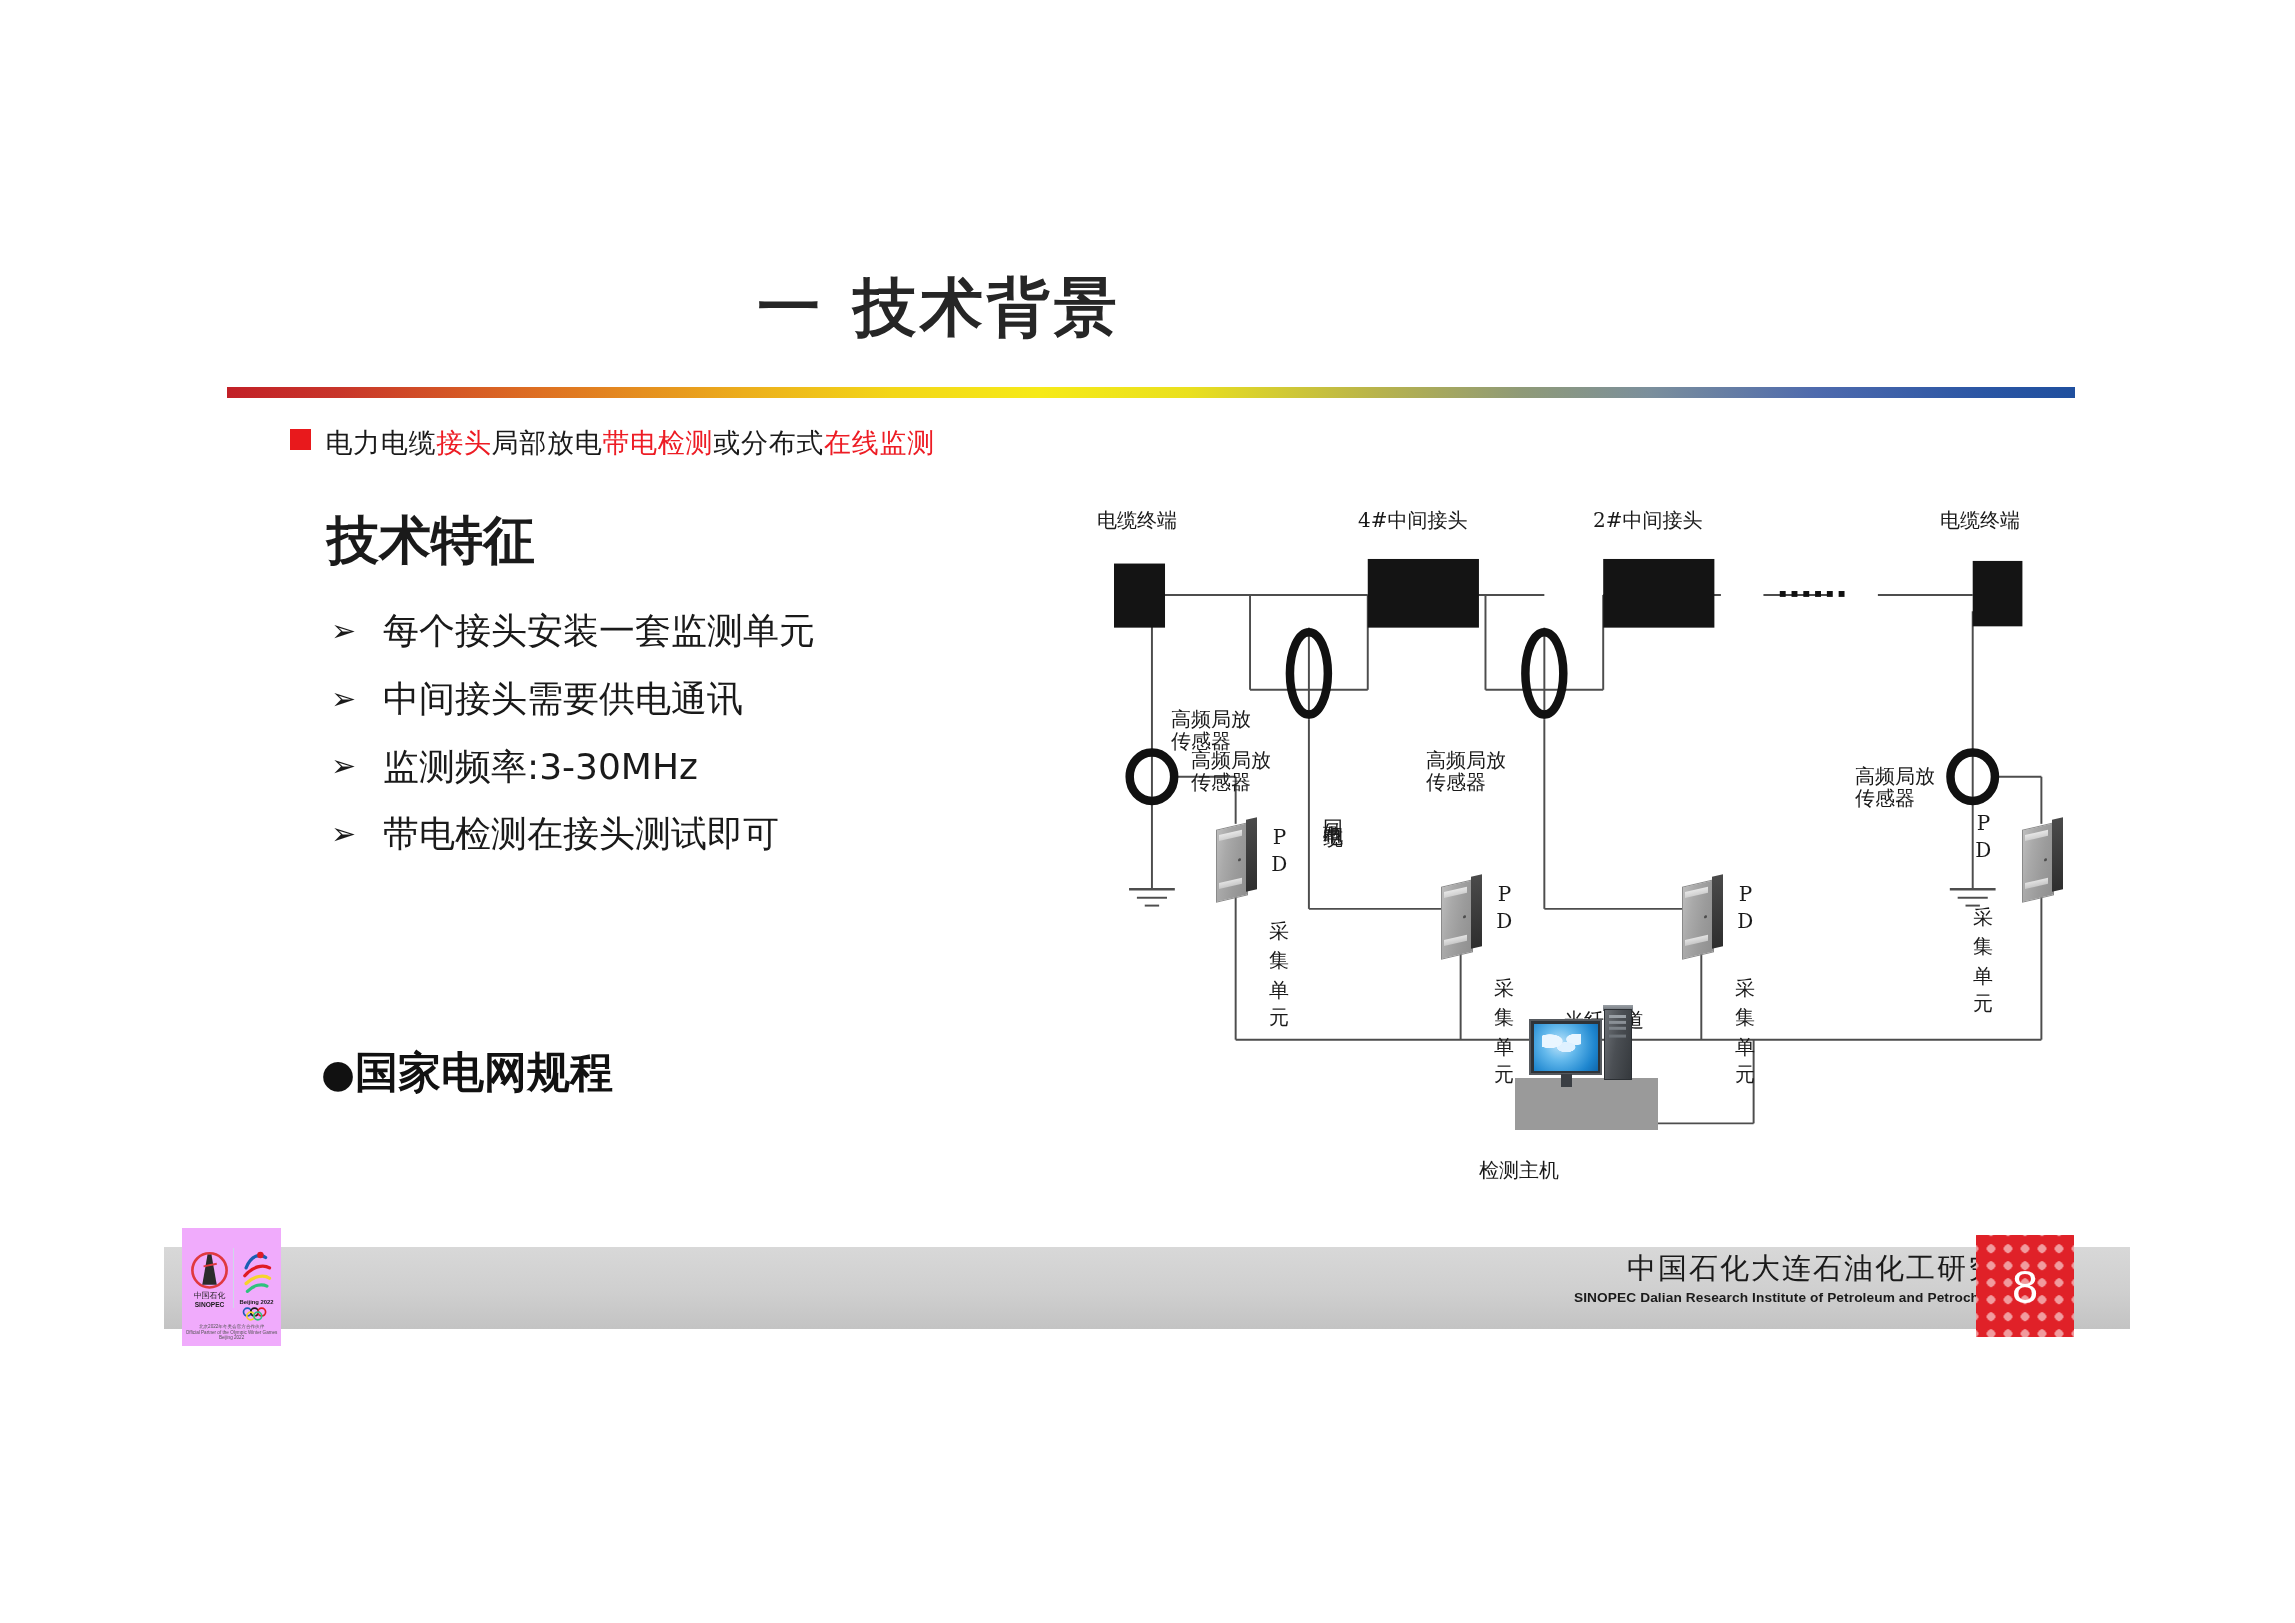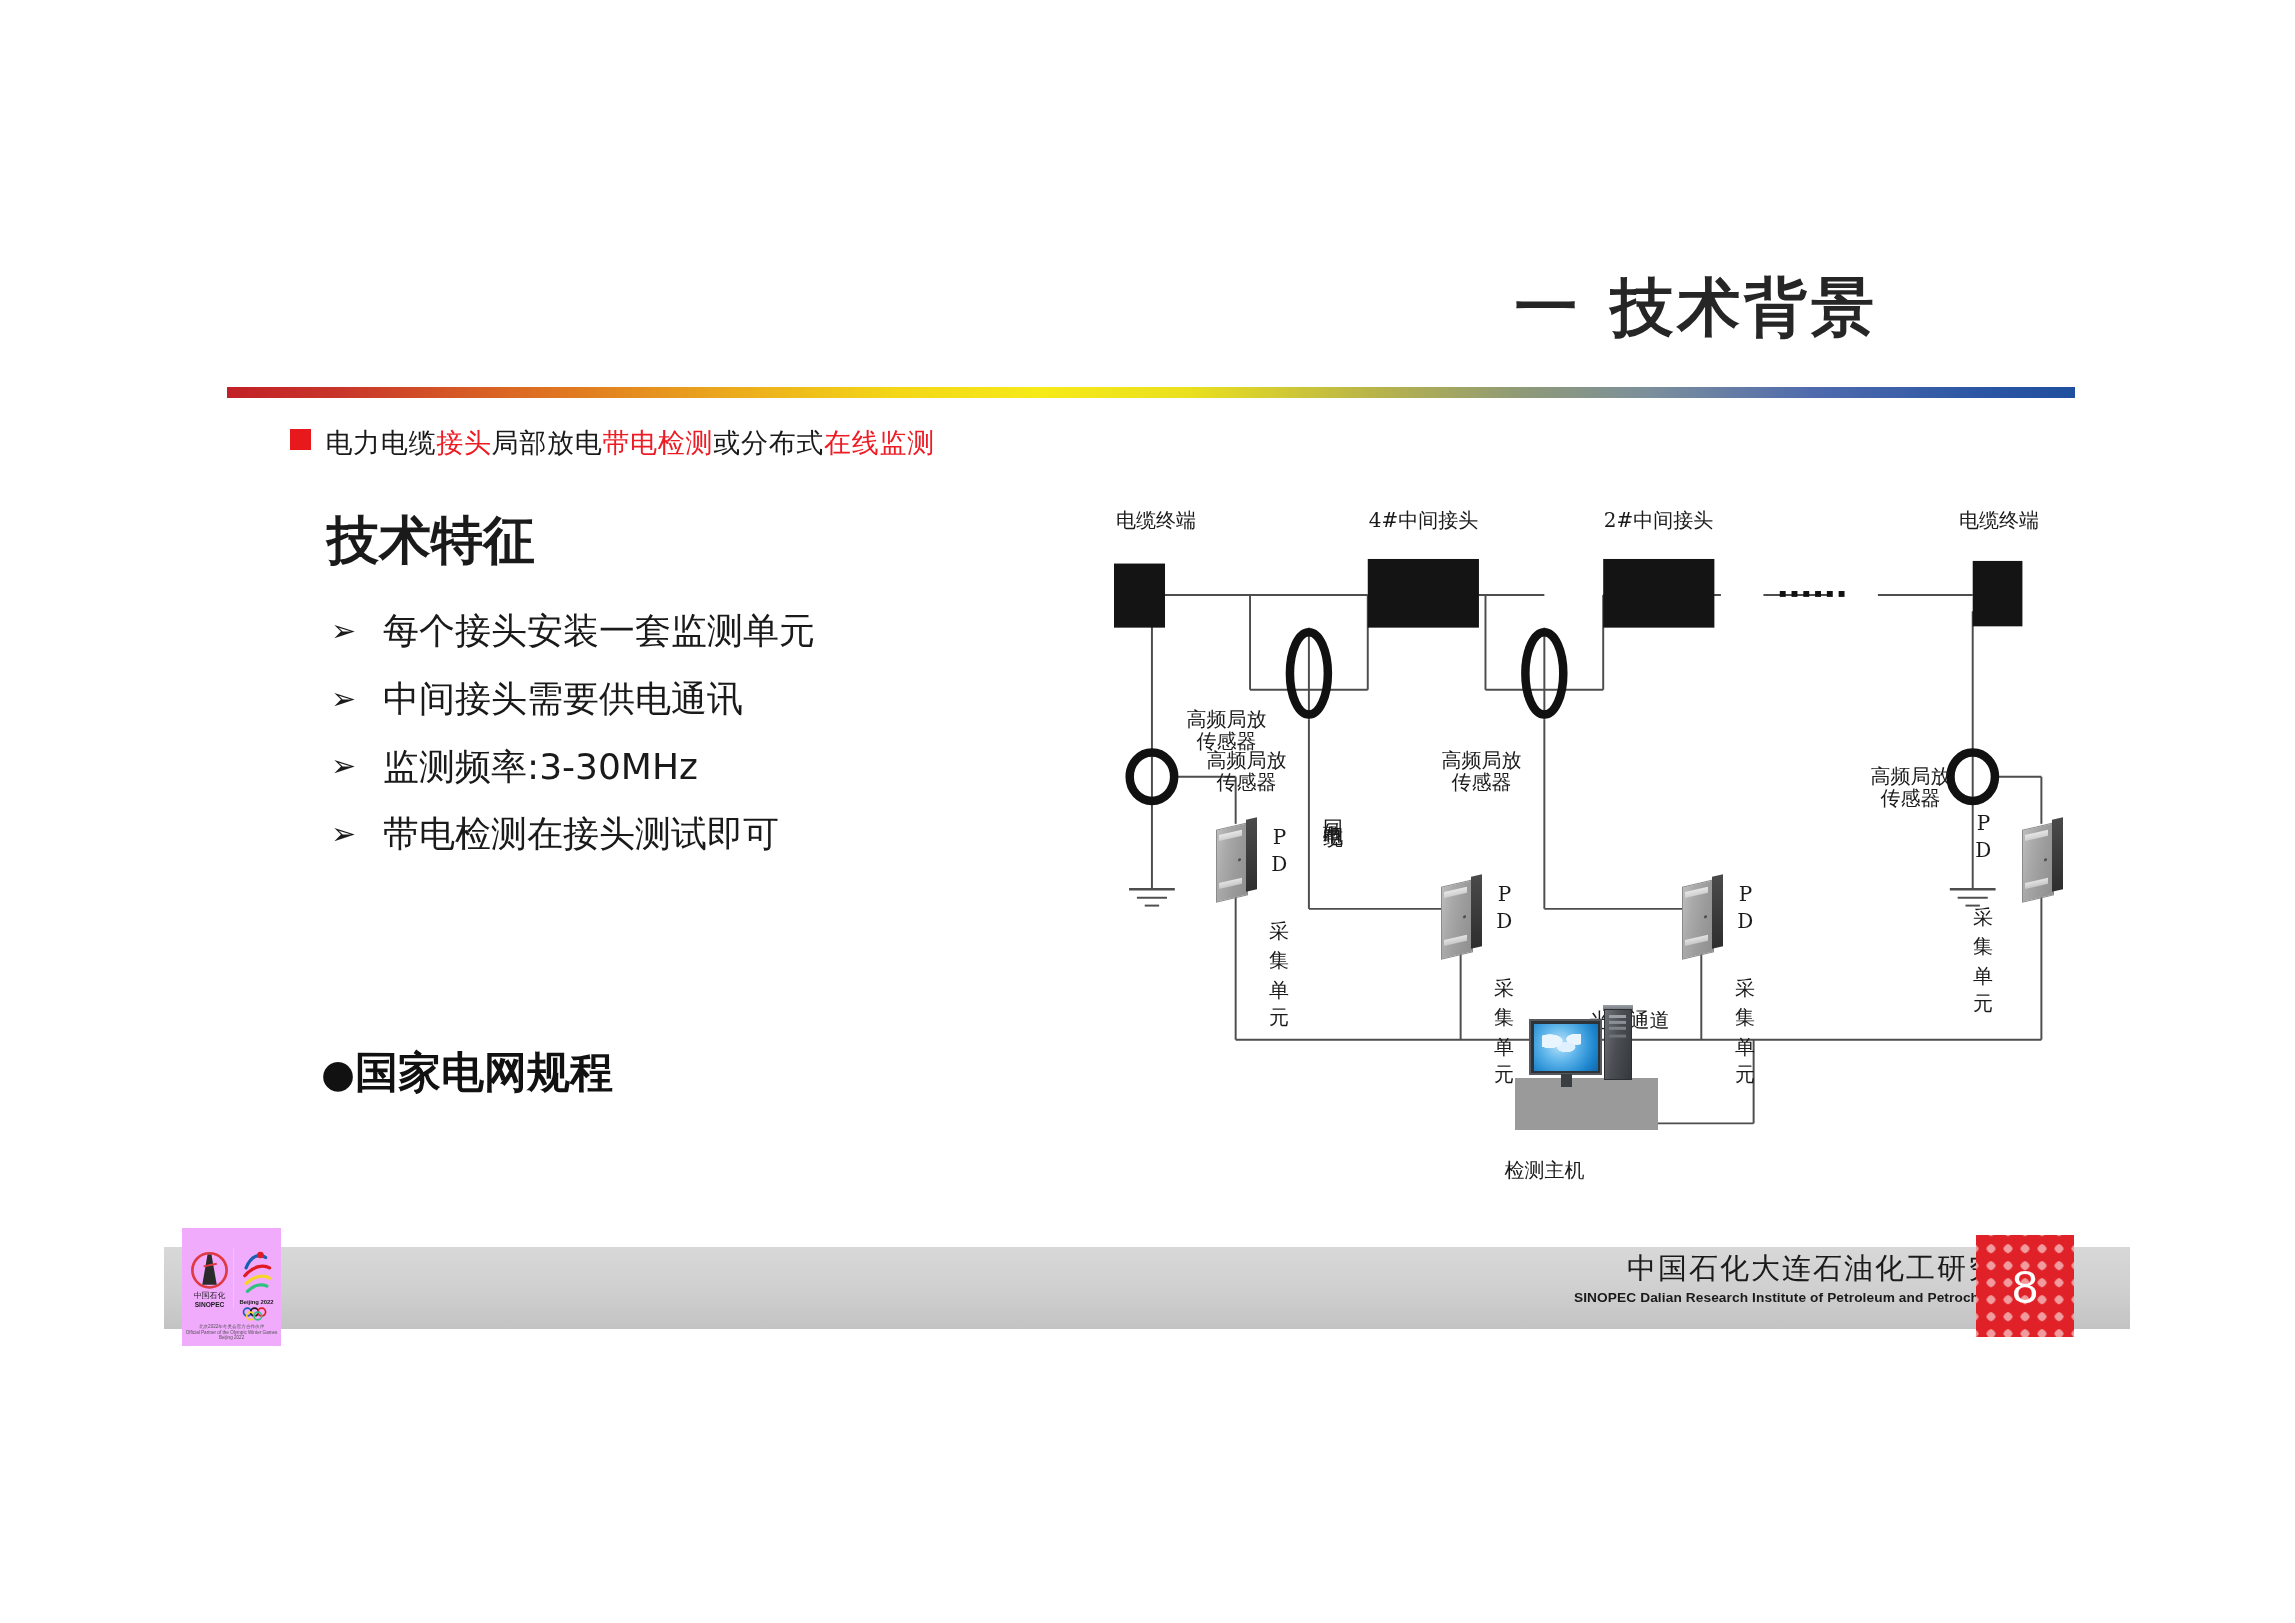--- a/index.html
+++ b/index.html
@@ -3,21 +3,21 @@
 <meta charset="utf-8">
 <style>
   html,body{margin:0;padding:0;background:#fff;}
   body{width:2295px;height:1623px;position:relative;overflow:hidden;
        font-family:"Liberation Sans","DejaVu Sans",sans-serif;}
 
   .slide{position:absolute;left:0;top:0;width:2295px;height:1623px;background:#ffffff;}
 
   
   .title{
-    position:absolute;left:0;top:265px;width:1878px;text-align:right;
+    position:absolute;left:0;top:265px;width:1878px;text-align:center;
     font-size:63px;font-weight:700;color:#262626;letter-spacing:3.9px;
     font-family:"DejaVu Sans",sans-serif;
   }
   .title .num{margin-right:29px;}
 
   .rulebar{
     position:absolute;left:227px;top:387px;width:1848px;height:11px;
     background:linear-gradient(to right,
       #c22027 0%, #c8352a 6%, #de7022 17%, #ecae1c 28%,
       #f3d618 36%, #f6ea18 44%, #eae01e 52%, #b9b44a 62%,
@@ -53,21 +53,21 @@
     font-family:"DejaVu Sans",sans-serif;
   }
   .bigbullet .dot{font-size:39px;margin-right:0px;}
 
   
   .diagram{position:absolute;left:1060px;top:523px;width:1021px;height:654px;}
   .diagram svg{position:absolute;left:0;top:0;}
 
   .dg-label{
     position:absolute;color:#1a1a1a;font-size:20px;line-height:1.12;
-    font-family:"DejaVu Serif","Liberation Serif",serif;white-space:pre;text-align:center;
+    font-family:"DejaVu Serif","Liberation Serif",serif;white-space:pre;
   }
   .dg-label.vert{writing-mode:vertical-rl;text-orientation:upright;letter-spacing:2.6px;white-space:nowrap;}
 
   
   .pdunit{position:absolute;width:41px;height:71px;transform:skewY(-13deg);}
   .pdunit .face{position:absolute;left:0;top:0;width:30px;height:71px;
      background:linear-gradient(100deg,#bdbdbd 0%,#a9a9a9 30%,#9b9b9b 62%,#8f8f8f 100%);
      border:0.7px solid #8a8a8a;}
   .pdunit .side{position:absolute;left:30px;top:-2.6px;width:10.5px;height:72px;
      background:linear-gradient(180deg,#4a4a4a,#2e2e2e);}

